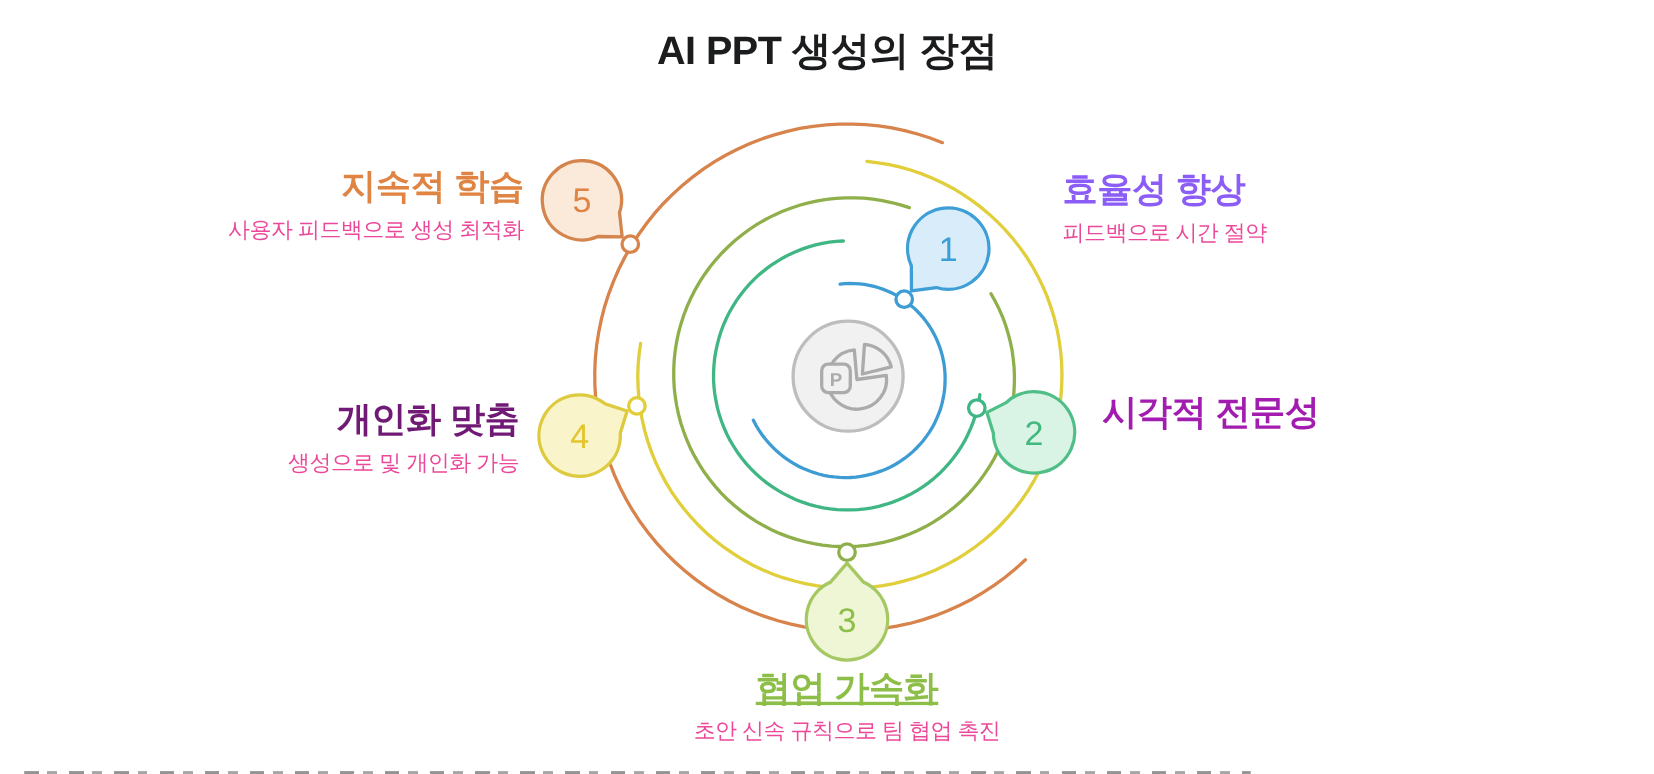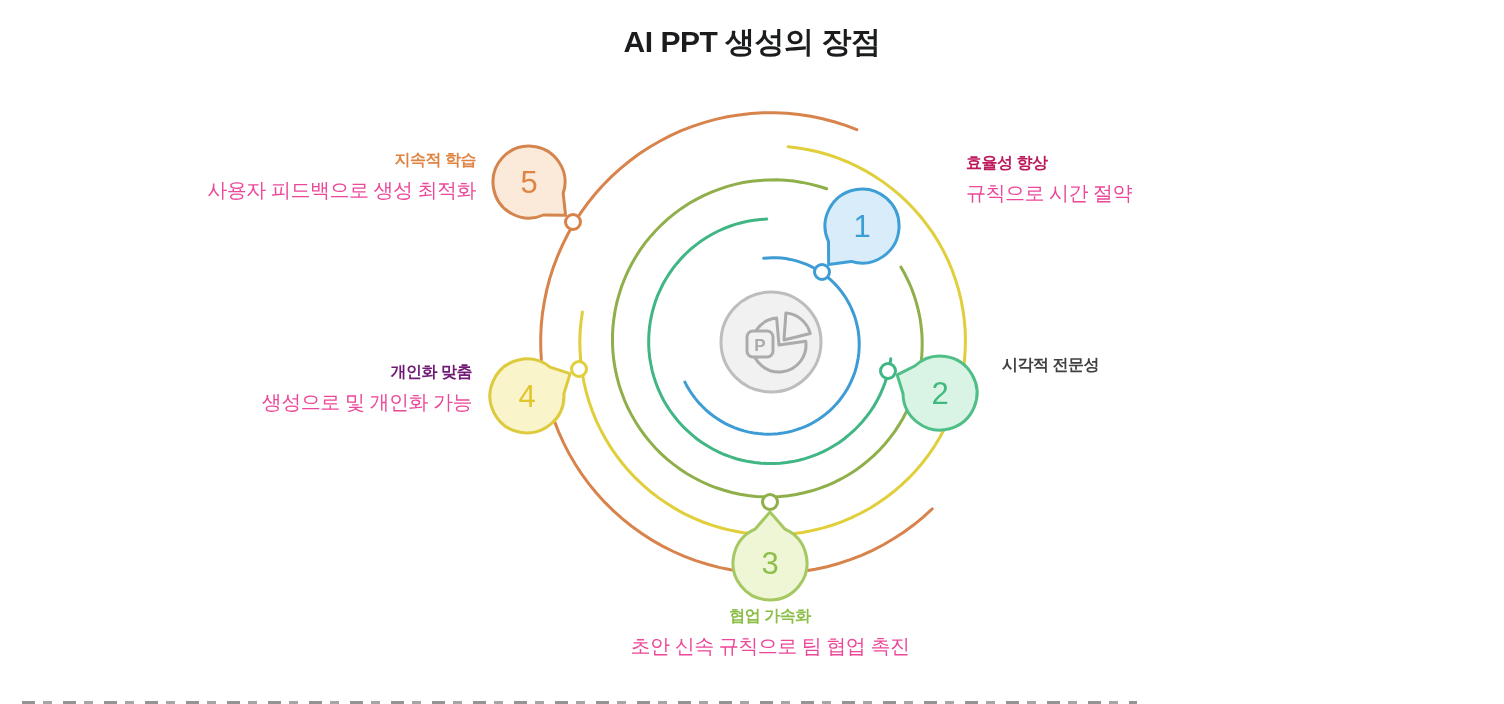--- a/index.html
+++ b/index.html
@@ -1,22 +1,22 @@
 <!DOCTYPE html>
 <html><head>
 <meta charset="utf-8">
 <style>
   html,body{margin:0;padding:0;background:#ffffff;}
   body{font-family:"Liberation Sans","DejaVu Sans",sans-serif;}
   .canvas{position:relative;width:1504px;height:704px;background:#ffffff;overflow:hidden;}
   .main-title{position:absolute;left:752px;top:22px;transform:translateX(-50%);
-    font-size:30px;font-weight:800;color:#1b1c1e;white-space:nowrap;letter-spacing:-0.5px;}
+    font-size:36px;font-weight:800;color:#1b1c1e;white-space:nowrap;letter-spacing:-0.5px;}
   .diagram-svg{position:absolute;left:0;top:0;}
   .item-block{position:absolute;white-space:nowrap;}
-  .item-title{font-size:16px;font-weight:800;letter-spacing:-0.5px;line-height:1.2;}
+  .item-title{font-size:32px;font-weight:800;letter-spacing:-0.5px;line-height:1.2;}
   .item-desc{font-size:20px;font-weight:400;color:#ec4899;margin-top:9px;line-height:1.2;letter-spacing:-0.5px;}
   .ib1{left:966px;top:153px;text-align:left;}
   .ib2{left:1002px;top:355px;text-align:left;}
   .ib3{left:770px;top:606px;transform:translateX(-50%);text-align:center;}
   .ib4{right:1032px;top:362px;text-align:right;}
   .ib5{right:1028px;top:150px;text-align:right;}
   .bottom-artifact{position:absolute;left:22px;bottom:0px;width:1115px;height:3px;opacity:.6;
     background:repeating-linear-gradient(90deg,#4c4c4c 0 13px,transparent 13px 21px,#6a6a6a 21px 30px,transparent 30px 41px);}
 </style>
 </head>
@@ -60,30 +60,30 @@
       </g>
       <g>
         <path d="M 563.2 193.3 A 36 36 0 1 0 543.5 215.0 L 565.6 215.3 Z" fill="#fbe9d9" stroke="#d4854e" stroke-width="3" stroke-linejoin="round"></path>
         <text x="529" y="182" text-anchor="middle" dy="0.36em" font-size="31" font-weight="500" fill="#e08443" font-family="&quot;Liberation Sans&quot;,&quot;DejaVu Sans&quot;,sans-serif">5</text>
       </g>
     </svg>
 
   <div class="main-title">AI PPT 생성의 장점</div>
 
   <div class="item-block ib1">
-    <div class="item-title" style="color: #be185d;">효율성 향상</div>
-    <div class="item-desc">규칙으로 시간 절약</div>
+    <div class="item-title" style="color: #8b5cf6;">효율성 향상</div>
+    <div class="item-desc">피드백으로 시간 절약</div>
   </div>
 
   <div class="item-block ib2">
-    <div class="item-title" style="color: #404040;">시각적 전문성</div>
+    <div class="item-title" style="color: #a21caf;">시각적 전문성</div>
   </div>
 
   <div class="item-block ib3">
-    <div class="item-title" style="color: rgb(140, 190, 72);">협업 가속화</div>
+    <div class="item-title" style="color: rgb(140, 190, 72); text-decoration: underline;">협업 가속화</div>
     <div class="item-desc">초안 신속 규칙으로 팀 협업 촉진</div>
   </div>
 
   <div class="item-block ib4">
     <div class="item-title" style="color: #701a75;">개인화 맞춤</div>
     <div class="item-desc">생성으로 및 개인화 가능</div>
   </div>
 
   <div class="item-block ib5">
     <div class="item-title" style="color: rgb(224, 132, 67);">지속적 학습</div>

